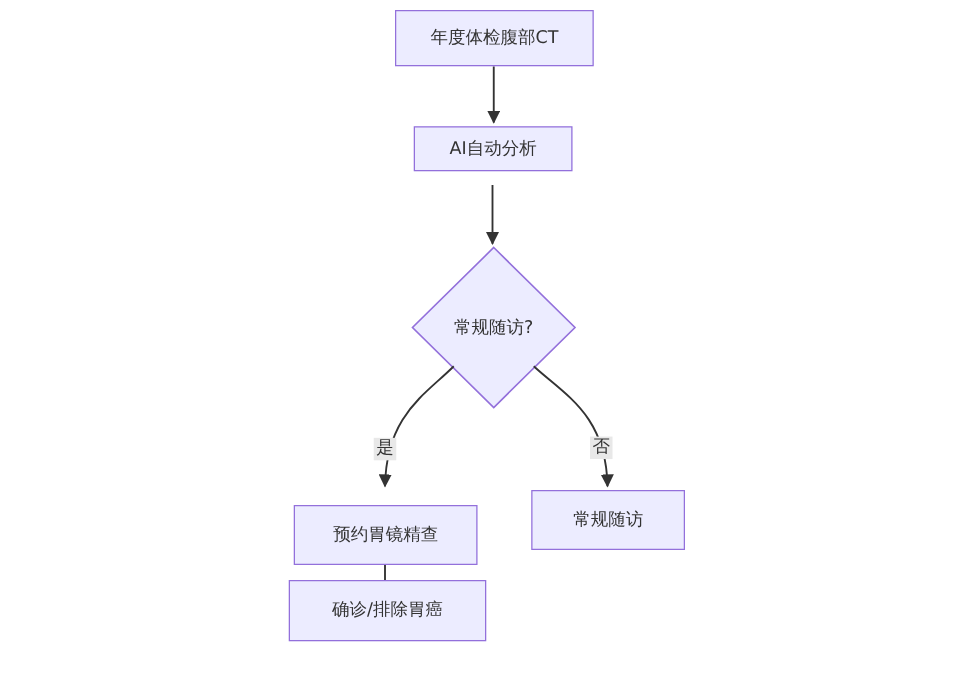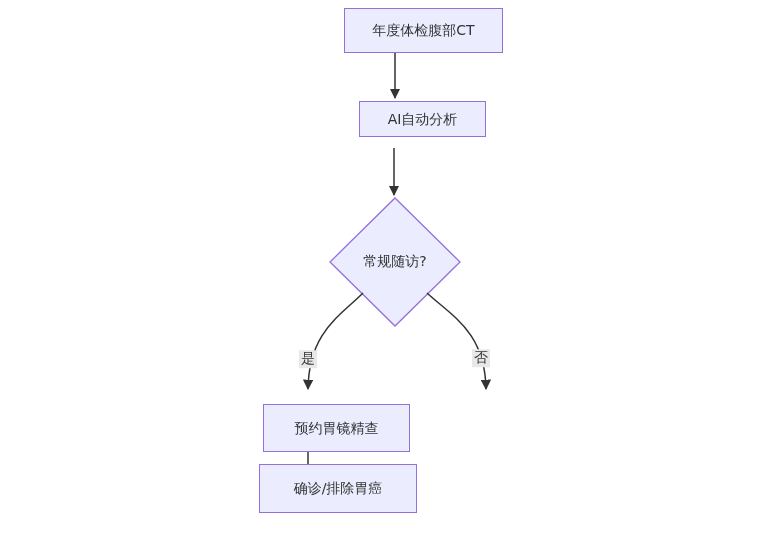--- a/index.html
+++ b/index.html
@@ -43,21 +43,20 @@
     box-sizing:border-box;
     background:var(--node-fill);
     border:1.3px solid var(--node-border);
     color:var(--text);
     font-size:14px;
     display:flex;
     align-items:center;
     justify-content:center;
     text-align:center;
     line-height:1.2;
-    margin-left:28px;
   }
   .diamond-label{
     position:absolute;
     color:var(--text);
     font-size:14px;
     transform:translate(-50%,-50%);
     white-space:nowrap;
   }
   .edge-label{
     position:absolute;
@@ -102,20 +101,23 @@
   <div class="node" style="left:331px;top:101px;width:127px;height:36px;">
     <span>AI自动分析</span>
   </div>
 
   <div class="diamond-label" style="left:395px;top:262px;">常规随访?</div>
 
   <div class="node" style="left:235px;top:404px;width:147px;height:48px;">
     <span>预约胃镜精查</span>
   </div>
 
+  <div class="node" style="left:425px;top:392px;width:123px;height:48px;">
+    <span>常规随访</span>
+  </div>
 
   <div class="node" style="left:231px;top:464px;width:158px;height:49px;">
     <span>确诊/排除胃癌</span>
   </div>
 
   <div class="edge-label" style="left:308px;top:359px;">是</div>
 
   <div class="edge-label" style="left:481px;top:358px;">否</div>
 
 </div>

